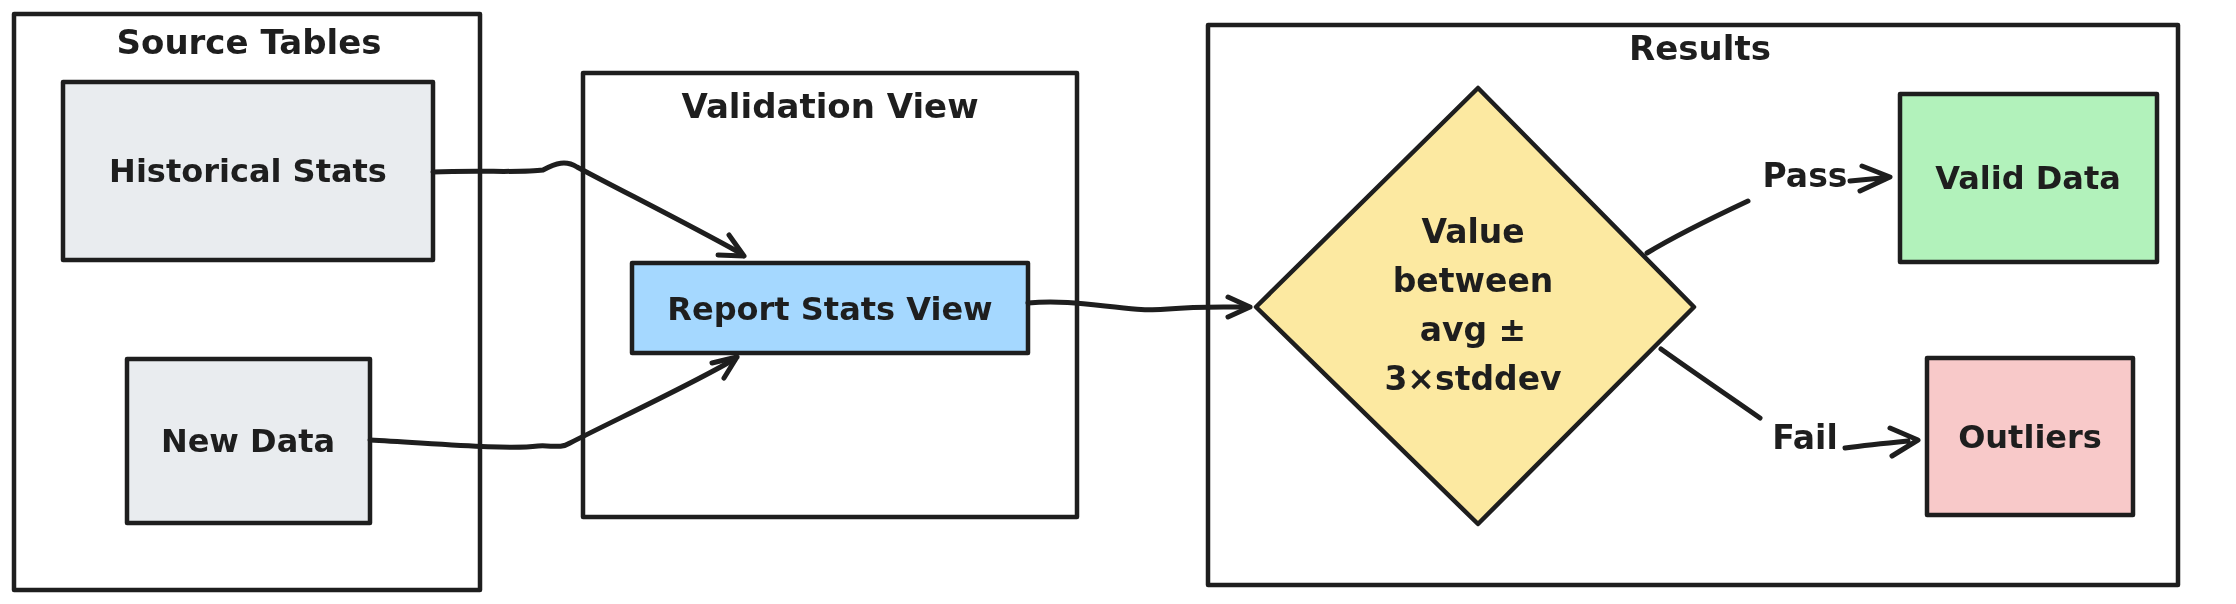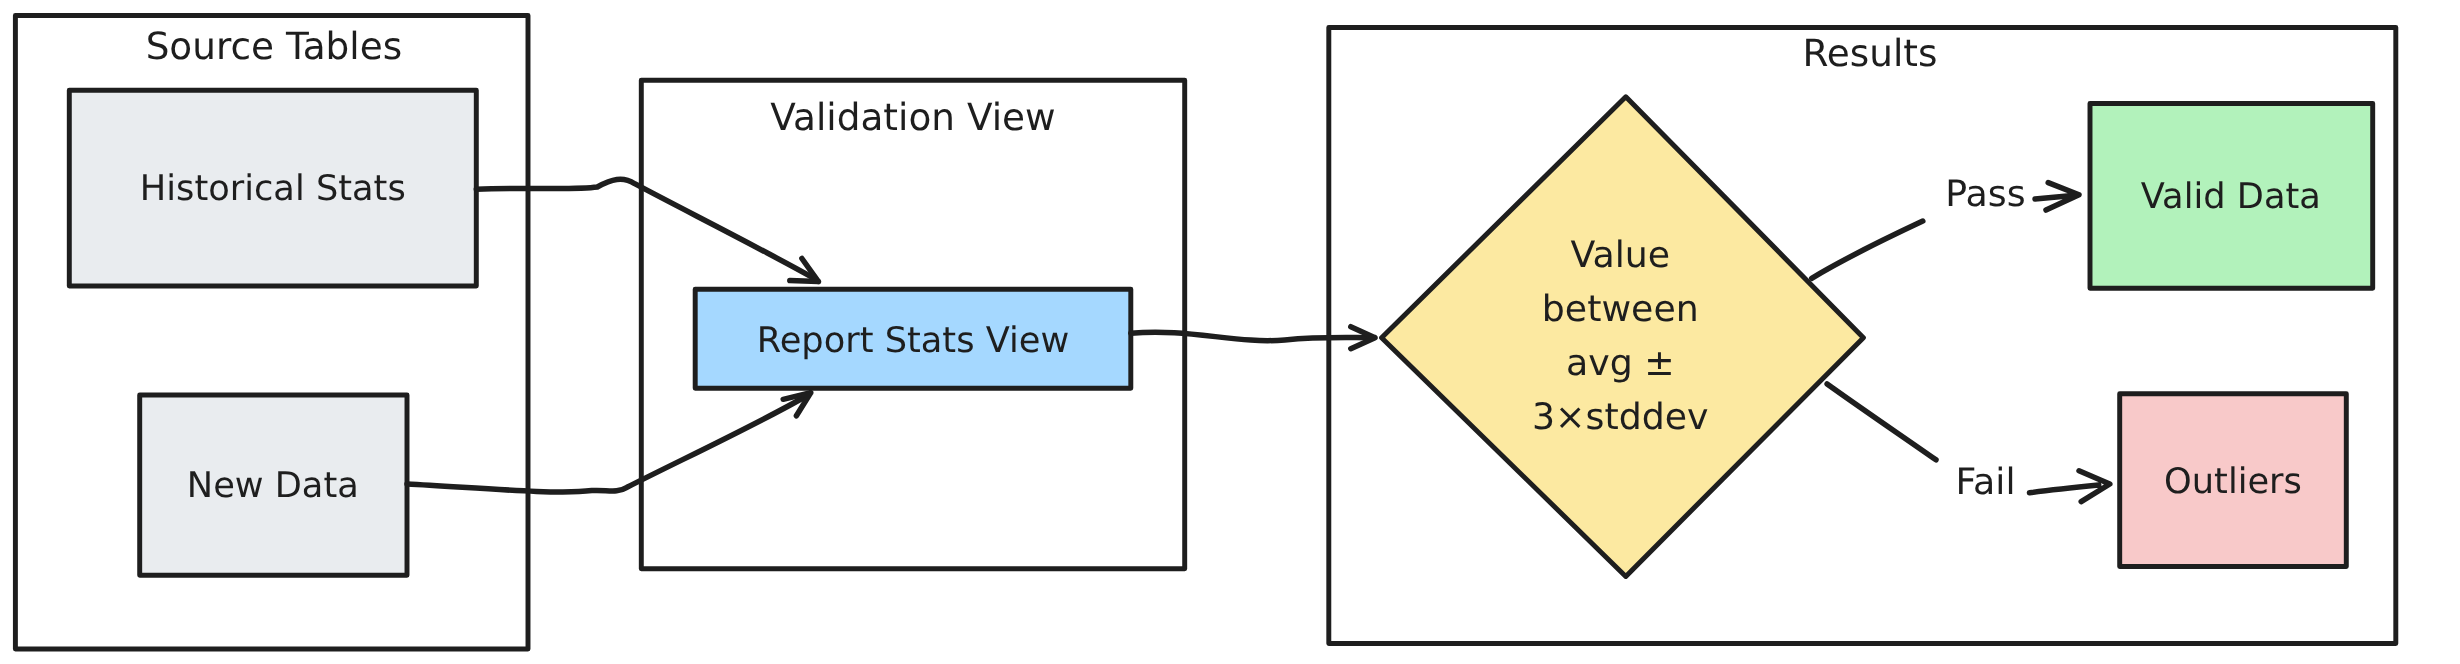--- a/index.html
+++ b/index.html
@@ -1,16 +1,16 @@
 <!DOCTYPE html>
 <html><head>
 <meta charset="utf-8">
 <style>
   html,body{margin:0;padding:0;background:#ffffff;}
-  .stage{position:relative;width:2236px;height:604px;background:#ffffff;overflow:hidden;}
+  .stage{position:relative;width:2236px;height:604px;background:#ffffff;overflow:hidden;font-weight:bold;}
   svg{display:block;}
   .shape{stroke:#1e1e1e;stroke-width:4.5;stroke-linejoin:round;}
   .container-rect{fill:none;}
   .edge{stroke:#1e1e1e;stroke-width:5;fill:none;stroke-linecap:round;stroke-linejoin:round;}
   .lbl{font-family:"DejaVu Sans","Liberation Sans",sans-serif;fill:#1e1e1e;
        text-anchor:middle;}
   .node-lbl{font-size:32px;}
   .title-lbl{font-size:34px;}
   .edge-lbl{font-size:33px;}
   .diamond-lbl{font-size:33px;}

